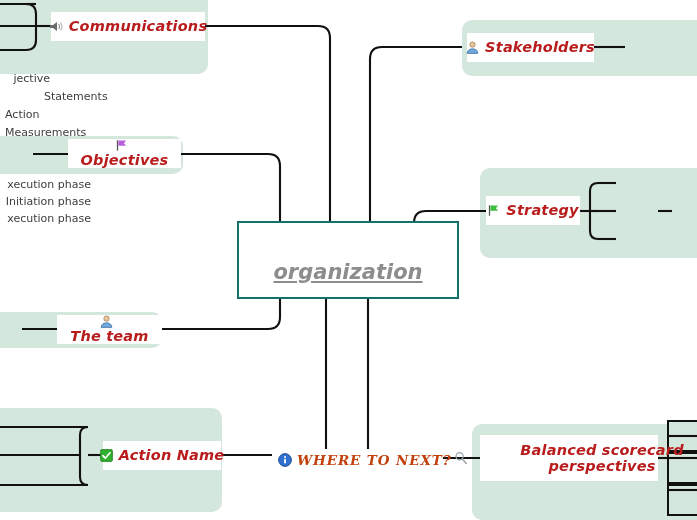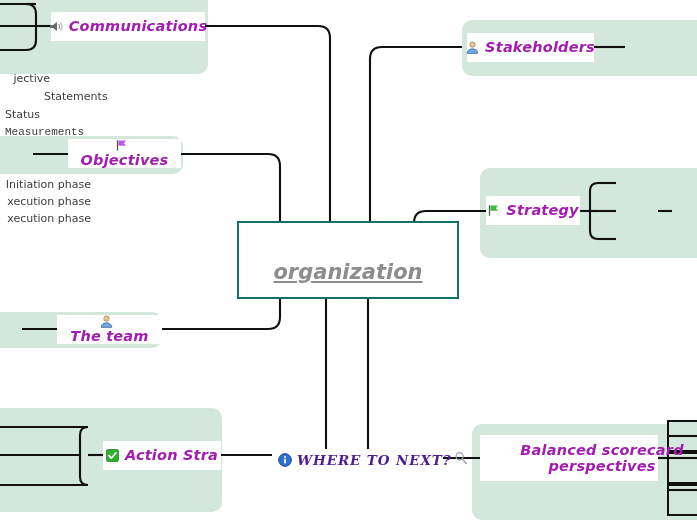--- a/index.html
+++ b/index.html
@@ -24,21 +24,21 @@
     background:#ffffff;
     display:flex;align-items:center;justify-content:center;
     box-sizing:border-box;
     white-space:nowrap;
   }
   .node .ico{
     display:inline-flex;align-items:center;justify-content:center;
     flex:0 0 auto;margin-right:6px;
   }
   .node .lbl{
-    font-weight:bold;font-style:italic;color:#a21caf;
+    font-weight:bold;font-style:italic;color:#b91c1c;
     letter-spacing:.2px;line-height:1.12;
   }
 
   
   .main .lbl{font-size:14.5px;}
   .main{padding:4px 10px;}
 
   
   .leaf{
     background:#ffffff;
@@ -69,21 +69,21 @@
 
   
   #where-next{
     position:absolute;left:278px;top:452px;
     display:flex;align-items:center;
     background:transparent;
   }
   #where-next .lbl{
     font-family:"DejaVu Serif", serif;
     font-weight:bold;font-style:italic;
-    font-size:13.5px;color:#4c1d95;letter-spacing:.9px;
+    font-size:13.5px;color:#c2410c;letter-spacing:.9px;
   }
 
   
   .empty-box{
     position:absolute;
     background:#d4e7dc;
     border:2px solid #111111;
     box-sizing:border-box;
   }
 
@@ -235,23 +235,23 @@
         <path d="M3.4 1.6h7.6l-2 2.6 2 2.6H3.4z" fill="#3fbf3f"></path>
       </svg>
     </span>
     <span class="lbl">Strategy</span>
   </div>
 
   <div class="leaf" style="left:616px;top:174px;width:74px;height:18px;padding-left:44px;">
     <span class="lbl">Statements</span>
   </div>
   <div class="leaf" style="left:616px;top:202px;width:42px;height:18px;">
-    <span class="lbl">Status</span>
-  </div>
-  <div class="leaf" style="left:616px;top:230px;width:81px;height:18px;font-family:Liberation Mono, monospace;">
+    <span class="lbl">Action</span>
+  </div>
+  <div class="leaf" style="left:616px;top:230px;width:81px;height:18px;">
     <span class="lbl">Measurements</span>
   </div>
   <div class="leaf" style="left:672px;top:202px;width:40px;height:18px;">
     <span class="lbl" style="color:#9a9a9a;">Stra</span>
   </div>
 
   <div class="node main" style="left:57px;top:315px;width:105px;height:29px;flex-direction:column;">
     <span class="ico">
       <svg class="icon-svg" width="13" height="13" viewBox="0 0 13 13">
         <circle cx="6.5" cy="3.6" r="2.7" fill="#e8c49a" stroke="#9a7a50" stroke-width=".7"></circle>
@@ -265,28 +265,28 @@
     <span class="lbl">oles</span>
   </div>
 
   <div class="node main" style="left:103px;top:441px;width:118px;height:29px;">
     <span class="ico">
       <svg class="icon-svg" width="13" height="13" viewBox="0 0 13 13">
         <rect x=".6" y=".6" width="11.8" height="11.8" rx="1.4" fill="#2fb02f" stroke="#1f7d1f" stroke-width=".8"></rect>
         <path d="M2.9 6.6l2.4 2.6 4.7-5.4" stroke="#ffffff" stroke-width="1.7" fill="none" stroke-linecap="round" stroke-linejoin="round"></path>
       </svg>
     </span>
-    <span class="lbl">Action Stra</span>
-  </div>
-
+    <span class="lbl">Action Name</span>
+  </div>
+
+  <div class="leaf" style="left:-8px;top:447px;width:96px;height:17px;justify-content:flex-end;">
+    <span class="lbl">xecution phase</span>
+  </div>
   <div class="leaf" style="left:-8px;top:419px;width:96px;height:17px;justify-content:flex-end;">
     <span class="lbl">Initiation phase</span>
-  </div>
-  <div class="leaf" style="left:-8px;top:447px;width:96px;height:17px;justify-content:flex-end;">
-    <span class="lbl">xecution phase</span>
   </div>
   <div class="leaf" style="left:-8px;top:476px;width:96px;height:17px;justify-content:flex-end;">
     <span class="lbl">xecution phase</span>
   </div>
 
   <div id="where-next">
     <span class="ico" style="margin-right:5px;">
       <svg class="icon-svg" width="14" height="14" viewBox="0 0 14 14">
         <circle cx="7" cy="7" r="6.4" fill="#2f6fd0" stroke="#1c4a91" stroke-width=".9"></circle>
         <circle cx="7" cy="3.9" r="1" fill="#ffffff"></circle>

